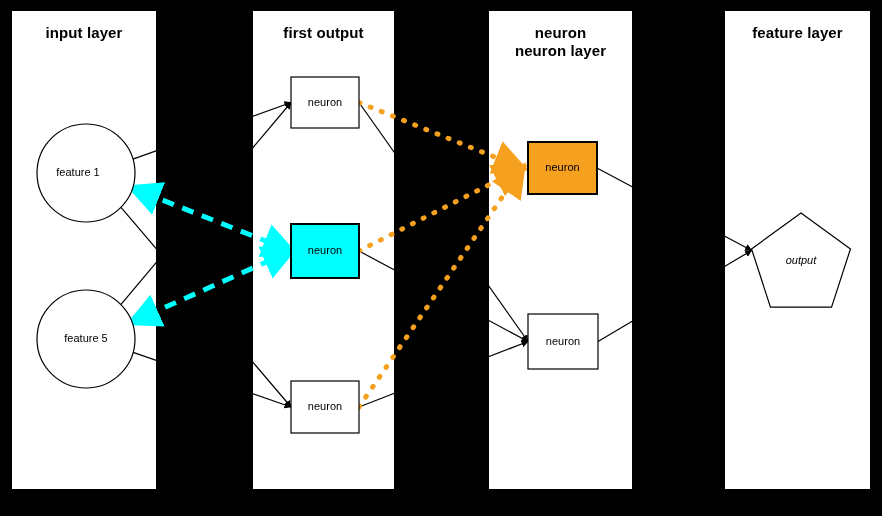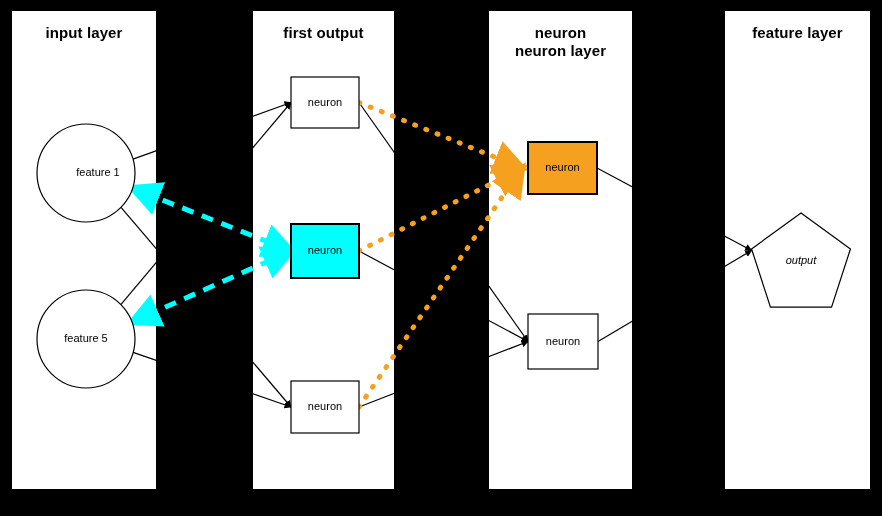--- a/index.html
+++ b/index.html
@@ -112,21 +112,21 @@
         <rect x="291" y="77" width="68" height="51" fill="#ffffff" stroke="#000000" stroke-width="1.2"></rect>
         <rect x="291" y="224" width="68" height="54" fill="#00ffff" stroke="#000000" stroke-width="2"></rect>
         <rect x="291" y="381" width="68" height="52" fill="#ffffff" stroke="#000000" stroke-width="1.2"></rect>
         <rect x="528" y="142" width="69" height="52" fill="#f5a01e" stroke="#000000" stroke-width="2"></rect>
         <rect x="528" y="314" width="70" height="55" fill="#ffffff" stroke="#000000" stroke-width="1.2"></rect>
         <polygon points="801.00,213.00 850.45,248.93 831.56,307.07 770.44,307.07 751.55,248.93" fill="#ffffff" stroke="#000000" stroke-width="1.2"></polygon>
       </g>
   </svg>
 
   <div id="node-labels">
-      <div class="node-label" style="left: 38px; top: 165px; width: 120px;">feature 1</div>
+      <div class="node-label" style="left: 18px; top: 165px; width: 120px;">feature 1</div>
       <div class="node-label" style="left: 26px; top: 331px; width: 120px;">feature 5</div>
       <div class="node-label" style="left: 265px; top: 94.5px; width: 120px;">neuron</div>
       <div class="node-label" style="left: 265px; top: 243px; width: 120px;">neuron</div>
       <div class="node-label" style="left: 265px; top: 399px; width: 120px;">neuron</div>
       <div class="node-label" style="left: 502.5px; top: 160px; width: 120px;">neuron</div>
       <div class="node-label" style="left: 503px; top: 333.5px; width: 120px;">neuron</div>
       <div class="node-label" style="left: 741px; top: 253px; width: 120px; font-style: italic;">output</div>
     </div>
 
 </div>

